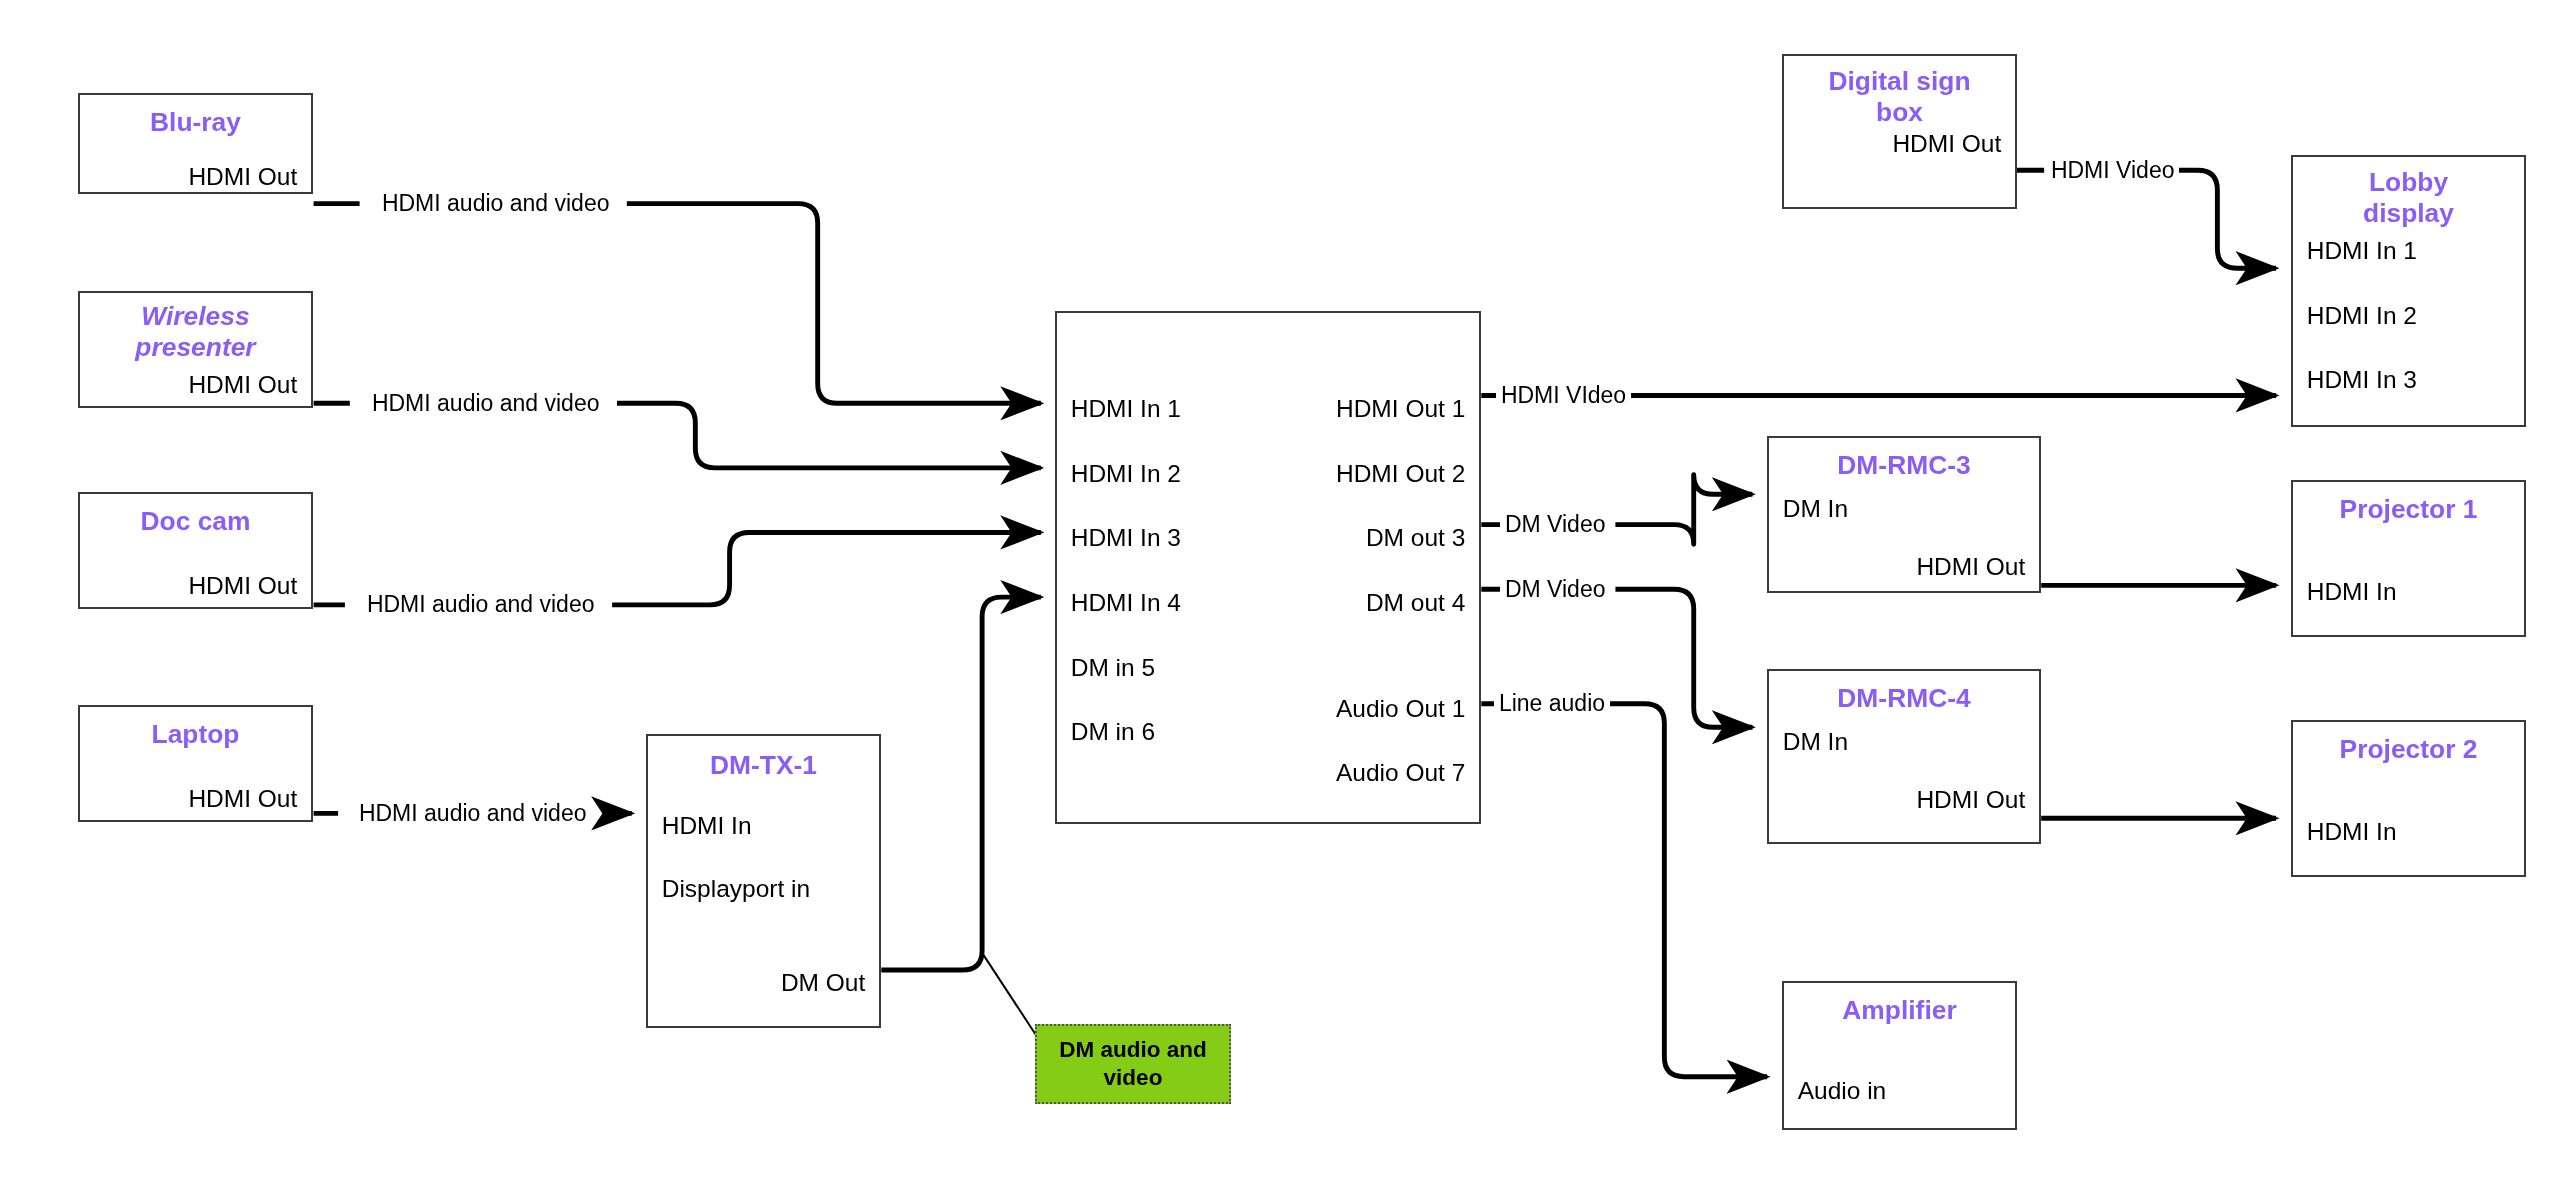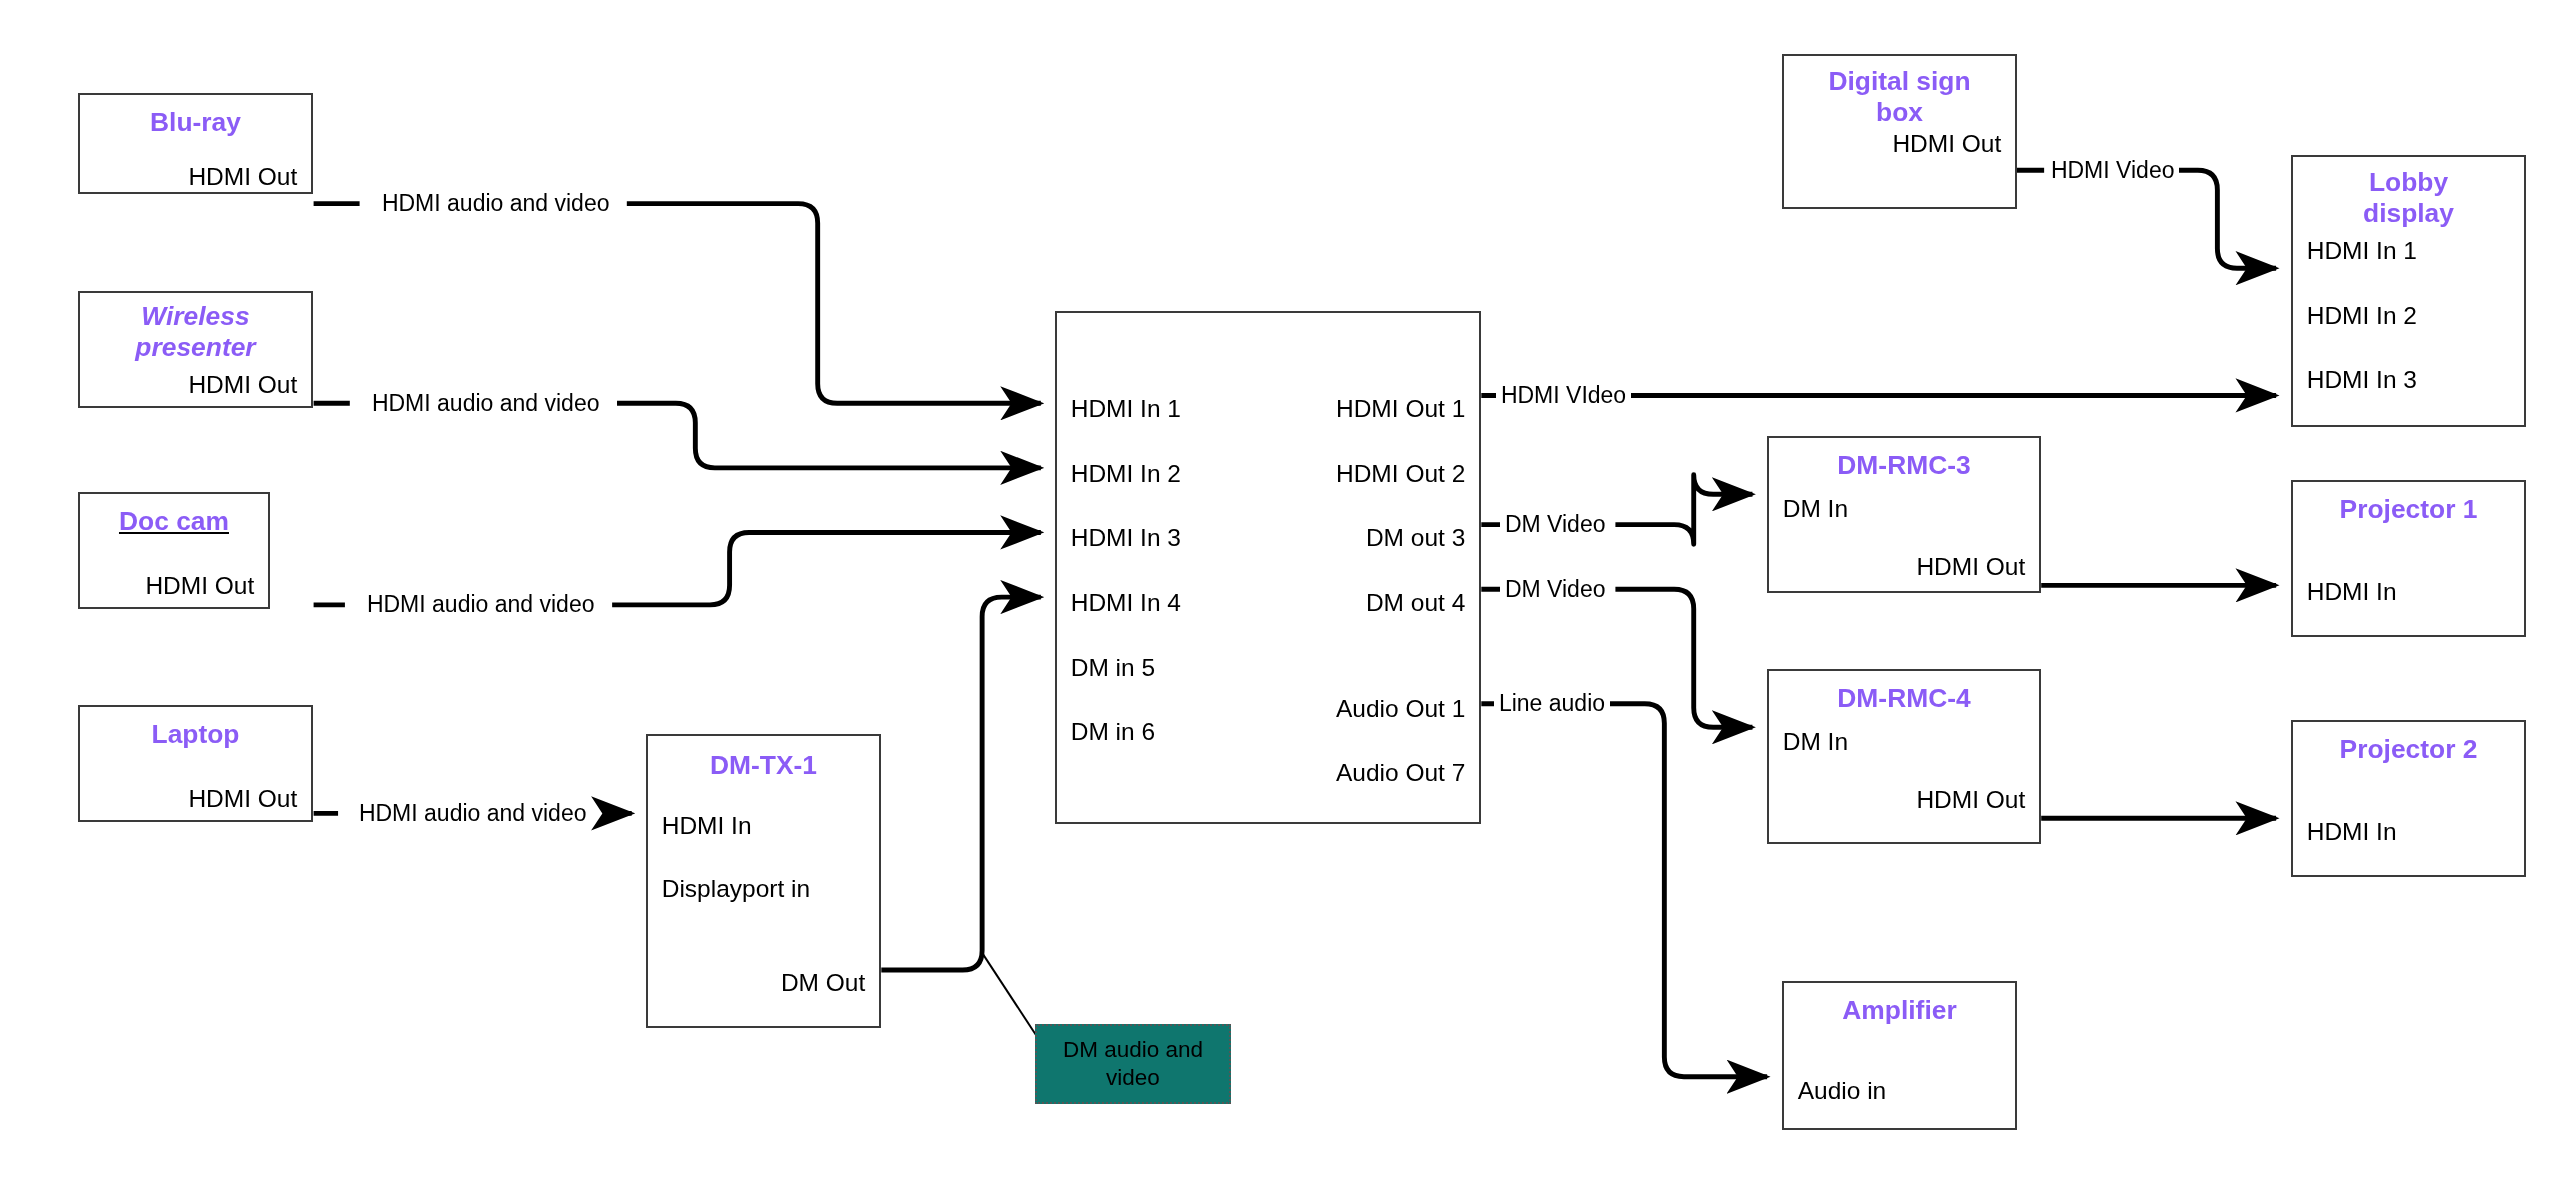--- a/index.html
+++ b/index.html
@@ -53,30 +53,31 @@
     color: #000000;
     background: #ffffff;
     white-space: nowrap;
     padding: 0 4.9px;
     line-height: 1.0;
   }
   .note-box {
     position: absolute;
     box-sizing: border-box;
     border: 2px dotted #555555;
-    background: #0f766e;
+    background: #84cc16;
     font-size: 22.5px;
     color: #000000;
     text-align: center;
     line-height: 1.25;
     display: flex;
     align-items: center;
     justify-content: center;
     padding: 3.9px 7.8px;
     white-space: pre-line;
+    font-weight: bold;
   }
 </style>
 </head>
 <body>
 
 <div id="stage">
 
   <svg class="wires" viewBox="0 0 2631 1227">
     <defs>
       <marker id="arrowhead" markerWidth="9" markerHeight="7" refX="8.3" refY="3.5" orient="auto" markerUnits="strokeWidth">
@@ -118,21 +119,21 @@
     <div class="node-title" style="margin-top:11.7px;">Blu-ray</div>
     <div class="port right" style="top:70px;">HDMI Out</div>
   </div>
 
   <div class="node" style="left:78px;top:291px;width:235px;height:117px;">
     <div class="node-title" style="margin-top:7.8px;font-style:italic;">Wireless
 presenter</div>
     <div class="port right" style="top:80px;">HDMI Out</div>
   </div>
 
-  <div class="node" style="left:78px;top:492px;width:192px;height:117px;text-decoration:underline;">
+  <div class="node" style="left:78px;top:492px;width:235px;height:117px;">
     <div class="node-title" style="margin-top:11.7px;">Doc cam</div>
     <div class="port right" style="top:80px;">HDMI Out</div>
   </div>
 
   <div class="node" style="left:78px;top:705px;width:235px;height:117px;">
     <div class="node-title" style="margin-top:11.7px;">Laptop</div>
     <div class="port right" style="top:80px;">HDMI Out</div>
   </div>
 
   <div class="node" style="left:646px;top:734px;width:235px;height:294px;">

